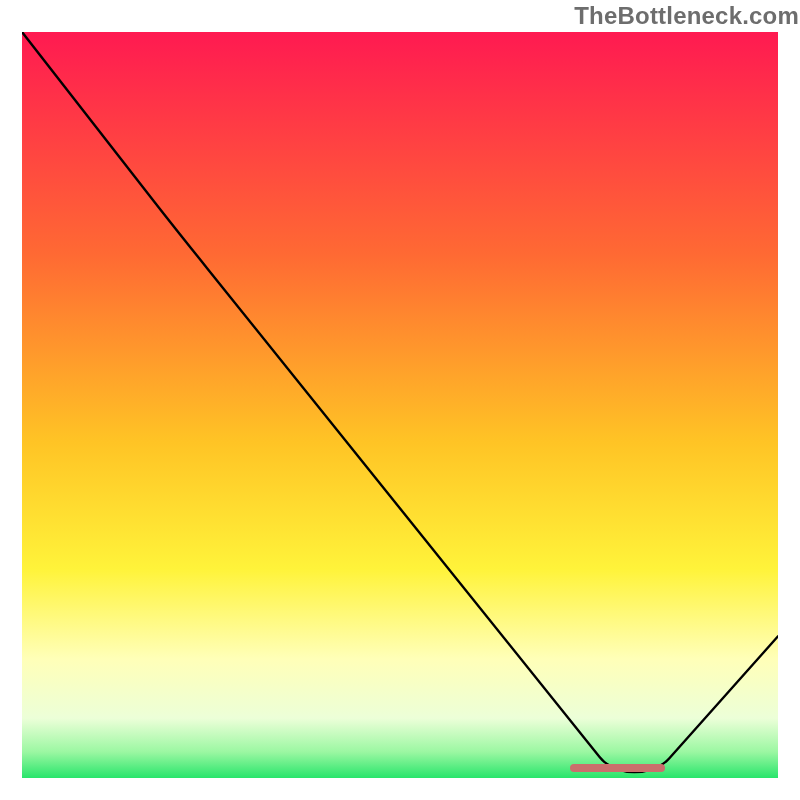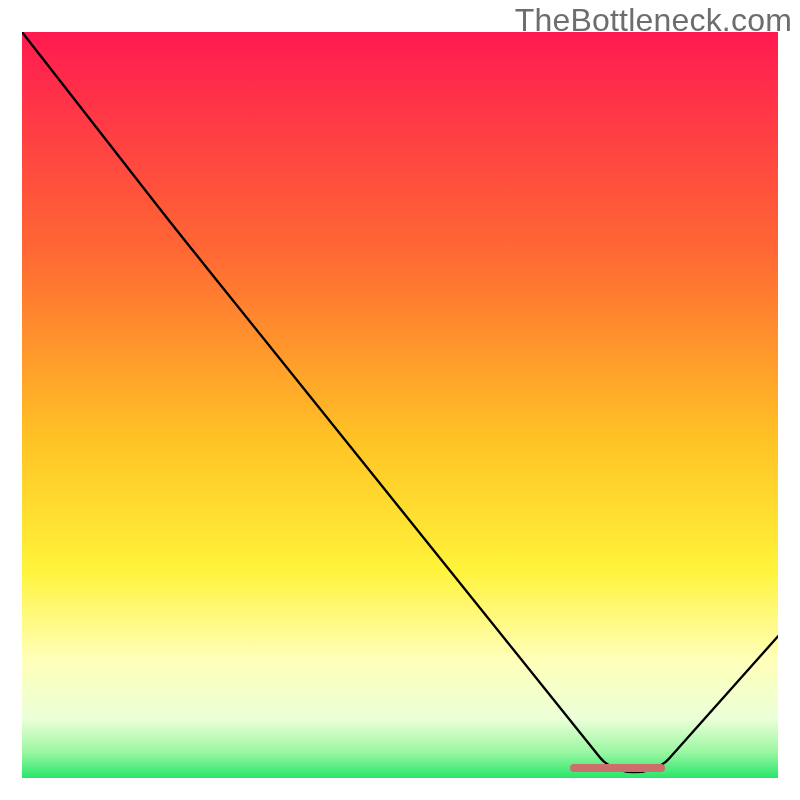--- a/index.html
+++ b/index.html
@@ -12,23 +12,23 @@
     overflow: hidden;
   }
   .stage {
     position: relative;
     width: 800px;
     height: 800px;
   }
   .watermark {
     position: absolute;
     top: 2px;
-    right: 8px;
-    font-size: 32px;
-    font-weight: 400;
+    right: 1px;
+    font-size: 24px;
+    font-weight: 700;
     color: #6d6d6d;
     letter-spacing: 0.2px;
     user-select: none;
   }
   .plot {
     position: absolute;
     left: 22px;
     top: 32px;
     width: 756px;
     height: 746px;

